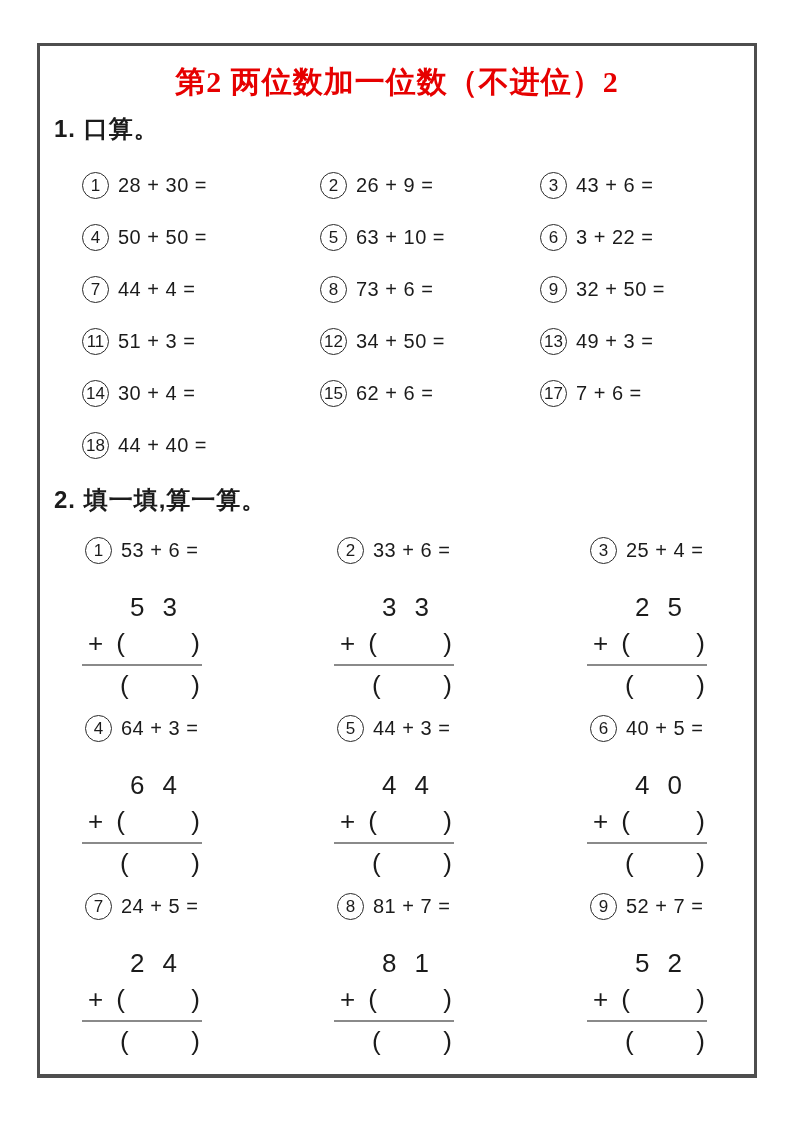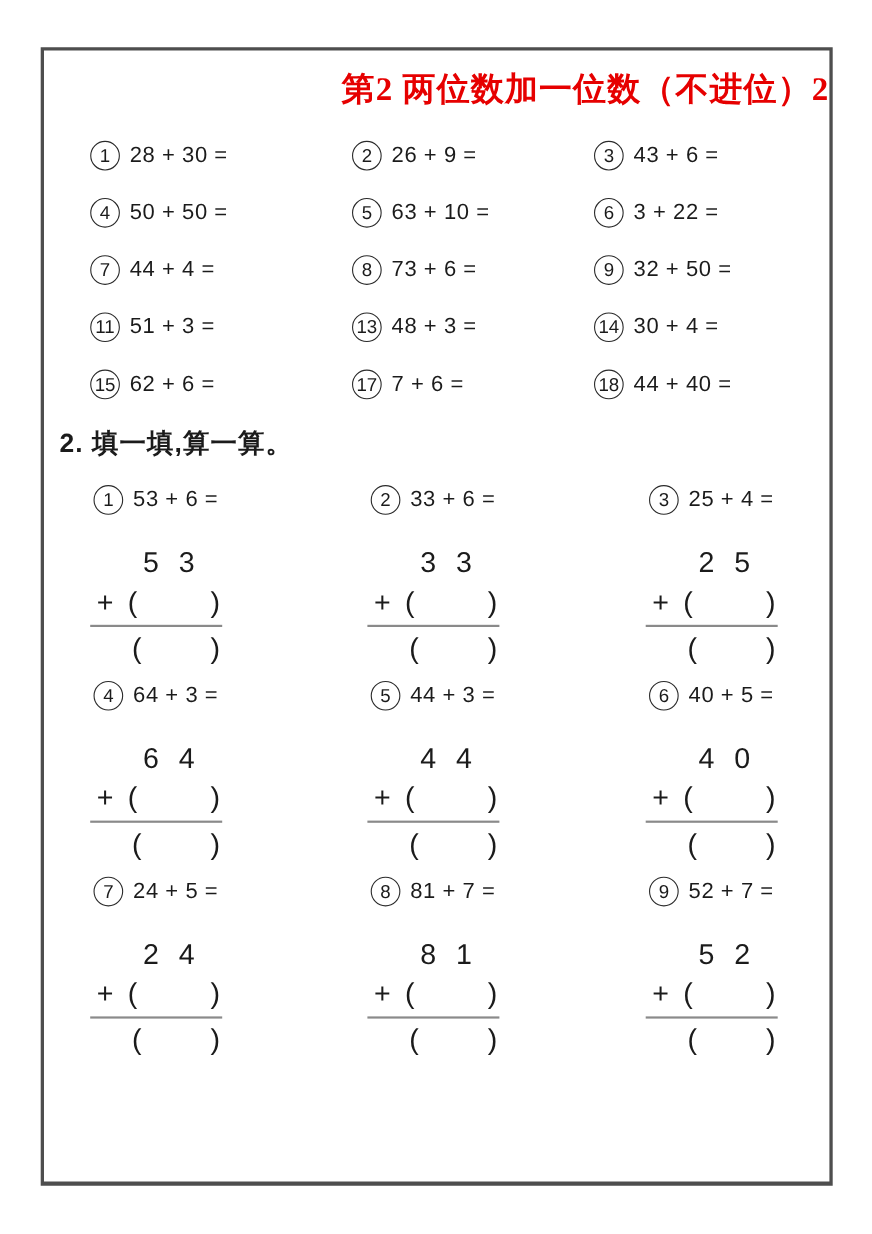--- a/index.html
+++ b/index.html
@@ -30,21 +30,21 @@
     content: "";
     position: absolute;
     left: 2px;
     right: 2px;
     bottom: -13px;
     height: 2px;
     background: #e4e4e4;
   }
   .title {
     margin: 18px 0 0 0;
-    text-align: right;
+    text-align: center;
     font-family: "Liberation Serif", "DejaVu Serif", serif;
     font-weight: bold;
     font-size: 30px;
     line-height: 36px;
     letter-spacing: 1px;
     color: #e60000;
   }
   .sec-heading {
     margin: 14px 0 0 14px;
     font-size: 24px;
@@ -133,20 +133,21 @@
     line-height: 32px;
   }
 </style>
 </head>
 <body>
 
 <div class="sheet">
 
   <h1 class="title" style="color: rgb(230, 0, 0);">第2 两位数加一位数（不进位）2</h1>
 
+  <div class="sec-heading">1. 口算。</div>
 
   <div class="s1-grid">
 
       <div class="s1-cell">
         <span class="circ">1</span>
         <span class="expr">28 + 30 =</span>
       </div>
 
       <div class="s1-cell">
         <span class="circ">2</span>
@@ -187,24 +188,28 @@
         <span class="circ">9</span>
         <span class="expr">32 + 50 =</span>
       </div>
 
 
       <div class="s1-cell">
         <span class="circ">11</span>
         <span class="expr">51 + 3 =</span>
       </div>
 
+      <div class="s1-cell">
+        <span class="circ">12</span>
+        <span class="expr">34 + 50 =</span>
+      </div>
 
       <div class="s1-cell">
         <span class="circ">13</span>
-        <span class="expr">48 + 3 =</span>
+        <span class="expr">49 + 3 =</span>
       </div>
 
       <div class="s1-cell">
         <span class="circ">14</span>
         <span class="expr">30 + 4 =</span>
       </div>
 
       <div class="s1-cell">
         <span class="circ">15</span>
         <span class="expr">62 + 6 =</span>

